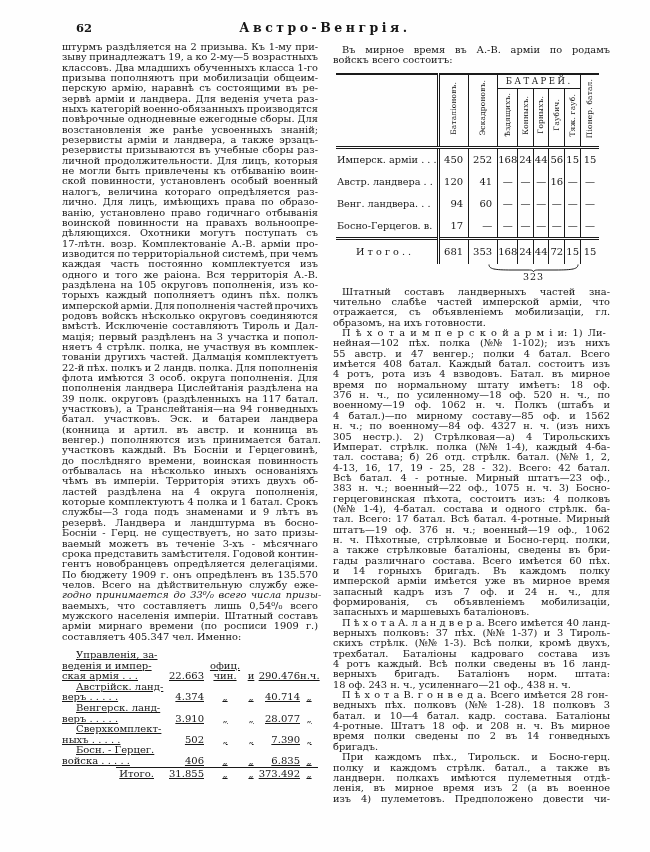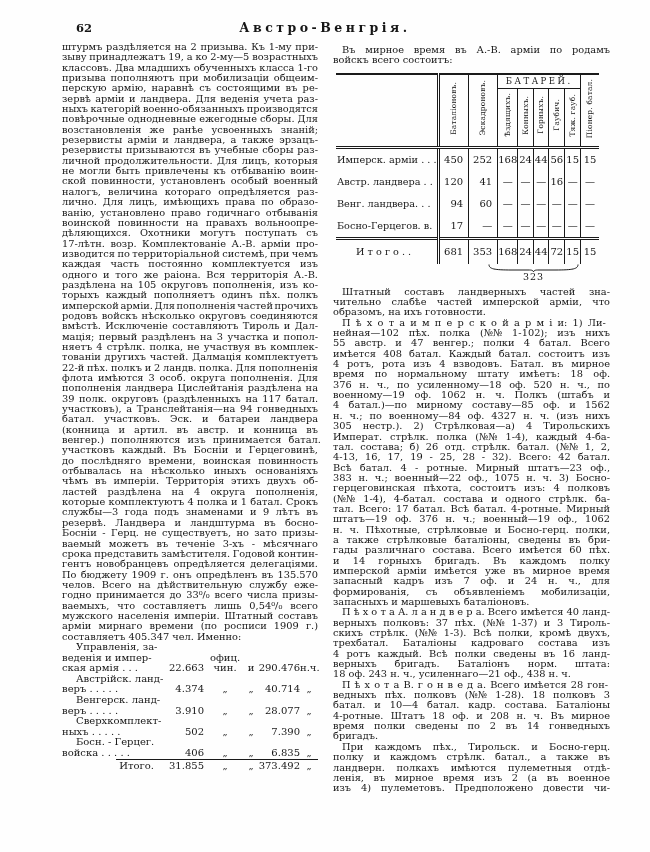--- a/index.html
+++ b/index.html
@@ -34,21 +34,21 @@
         font-size:7.4px;letter-spacing:0.2px;white-space:nowrap;line-height:1;}
   table.bt tbody td{height:22px;font-size:10px;vertical-align:middle;}
   table.bt td.lbl{font-size:9.7px;text-align:left;padding-left:1px;white-space:nowrap;}
   table.bt td.num{text-align:right;padding-right:5px;}
   table.bt td.ctr{text-align:center;}
   table.bt tr.total td{height:24px;}
   table.bt tr.total td.lbl{padding-left:20px;}
   .bracewrap{margin-left:152px;width:91px;text-align:center;line-height:0;}
   .bracenum{font-size:9.5px;line-height:10px;letter-spacing:1px;}
   
-  #staff-list{margin-top:0;}
+  #staff-list{margin-top:8px;text-decoration:underline;}
   .srow{display:grid;grid-template-columns:96px 46px 42px 10px 44px 18px;
         align-items:end;font-size:10px;line-height:10.6px;}
   .slab .sline{text-align:left;white-space:nowrap;}
   .sind{text-indent:14px;}
   .sv{text-align:right;}
   .sm{text-align:center;}
   .srule{border-top:1.2px solid #1a1a1a;margin-left:54px;margin-top:1px;}
   .stotal{margin-top:1px;}
   .tlab{text-align:right;padding-right:4px;white-space:nowrap;}
 </style>
@@ -107,21 +107,21 @@
         <div class="ln" style="white-space: nowrap;"><span style="word-spacing: 7.06875px;">ластей раздѣлена на 4 округа пополненія,</span></div>
         <div class="ln" style="white-space: nowrap;"><span style="word-spacing: 0.189732px;">которые комплектуютъ 4 полка и 1 батал. Срокъ</span></div>
         <div class="ln" style="white-space: nowrap;"><span style="word-spacing: 3.49107px;">службы—3 года подъ знаменами и 9 лѣтъ въ</span></div>
         <div class="ln" style="white-space: nowrap;"><span style="word-spacing: 6.09063px;">резервѣ. Ландвера и ландштурма въ босно-</span></div>
         <div class="ln" style="white-space: nowrap;"><span style="word-spacing: 2.3125px;">Босніи - Герц. не существуетъ, но зато призы-</span></div>
         <div class="ln" style="white-space: nowrap;"><span style="word-spacing: 4.64062px;">ваемый можетъ въ теченіе 3-хъ - мѣсячнаго</span></div>
         <div class="ln" style="white-space: nowrap;"><span style="word-spacing: -0.4375px;">срока представить замѣстителя. Годовой контин-</span></div>
         <div class="ln" style="white-space: nowrap;"><span style="word-spacing: 1.95833px; margin-top: 38px;">гентъ новобранцевъ опредѣляется делегаціями.</span></div>
         <div class="ln" style="white-space: nowrap;"><span style="word-spacing: 1.13839px;">По бюджету 1909 г. онъ опредѣленъ въ 135.570</span></div>
         <div class="ln" style="white-space: nowrap;"><span style="word-spacing: 3.68438px;">челов. Всего на дѣйствительную службу еже-</span></div>
-        <div class="ln" style="white-space: nowrap;"><span style="word-spacing: 1.5599px;">годно принимается до 33⁰/₀ всего числа призы-</span></div>
+        <div class="ln" style="white-space: nowrap;"><span style="word-spacing: 1.5599px; font-style: italic;">годно принимается до 33⁰/₀ всего числа призы-</span></div>
         <div class="ln" style="white-space: nowrap;"><span style="word-spacing: 4.7375px;">ваемыхъ, что составляетъ лишь 0,54⁰/₀ всего</span></div>
         <div class="ln" style="white-space: nowrap;"><span style="word-spacing: 1.73828px;">мужского населенія имперіи. Штатный составъ</span></div>
         <div class="ln" style="white-space: nowrap;"><span style="word-spacing: 4.00781px;">арміи мирнаго времени (по росписи 1909 г.)</span></div>
         <div class="ln last" style="white-space: nowrap;"><span>составляетъ 405.347 чел. Именно:</span></div>
       </div>
     <div id="staff-list">
         <div class="srow">
           <div class="slab">
             <div class="sline sind">Управленія, за-</div>
             <div class="sline">веденія и импер-</div>
@@ -281,20 +281,21 @@
             </tr>
           </tbody>
         </table>
         <div class="bracewrap"><svg width="91" height="8" viewBox="0 0 91 8">
             <path d="M1,0.5 C1,5 6,6 24,6 L40,6 C44,6 45,6.2 45.5,8 C46,6.2 47,6 51,6 L67,6 C85,6 90,5 90,0.5" fill="none" stroke="#1a1a1a" stroke-width="1"></path>
           </svg><div class="bracenum">323</div></div>
       </div>
     <div id="right-paras">
         <div class="ln ind" style="white-space: nowrap;"><span style="word-spacing: 10.5156px;">Штатный составъ ландверныхъ частей зна-</span></div>
         <div class="ln" style="white-space: nowrap;"><span style="word-spacing: 7.08125px;">чительно слабѣе частей имперской арміи, что</span></div>
+        <div class="ln" style="white-space: nowrap;"><span style="word-spacing: 8.51172px;">отражается, съ объявленіемъ мобилизаціи, гл.</span></div>
         <div class="ln last" style="white-space: nowrap;"><span>образомъ, на ихъ готовности.</span></div>
         <div class="ln ind" style="white-space: nowrap;"><span style="word-spacing: 2.08288px;">П ѣ х о т а  и м п е р с к о й  а р м і и: 1) Ли-</span></div>
         <div class="ln" style="white-space: nowrap;"><span style="word-spacing: 6.67708px;">нейная—102 пѣх. полка (№№ 1-102); изъ нихъ</span></div>
         <div class="ln" style="white-space: nowrap;"><span style="word-spacing: 6.01562px;">55 австр. и 47 венгер.; полки 4 батал. Всего</span></div>
         <div class="ln" style="white-space: nowrap;"><span style="word-spacing: 4.11979px;">имѣется 408 батал. Каждый батал. состоитъ изъ</span></div>
         <div class="ln" style="white-space: nowrap;"><span style="word-spacing: 4.75586px;">4 ротъ, рота изъ 4 взводовъ. Батал. въ мирное</span></div>
         <div class="ln" style="white-space: nowrap;"><span style="word-spacing: 7.24219px;">время по нормальному штату имѣетъ: 18 оф.</span></div>
         <div class="ln" style="white-space: nowrap;"><span style="word-spacing: 4.54688px;">376 н. ч., по усиленному—18 оф. 520 н. ч., по</span></div>
         <div class="ln" style="white-space: nowrap;"><span style="word-spacing: 6.66518px;">военному—19 оф. 1062 н. ч. Полкъ (штабъ и</span></div>
         <div class="ln" style="white-space: nowrap;"><span style="word-spacing: 6.27344px;">4 батал.)—по мирному составу—85 оф. и 1562</span></div>

